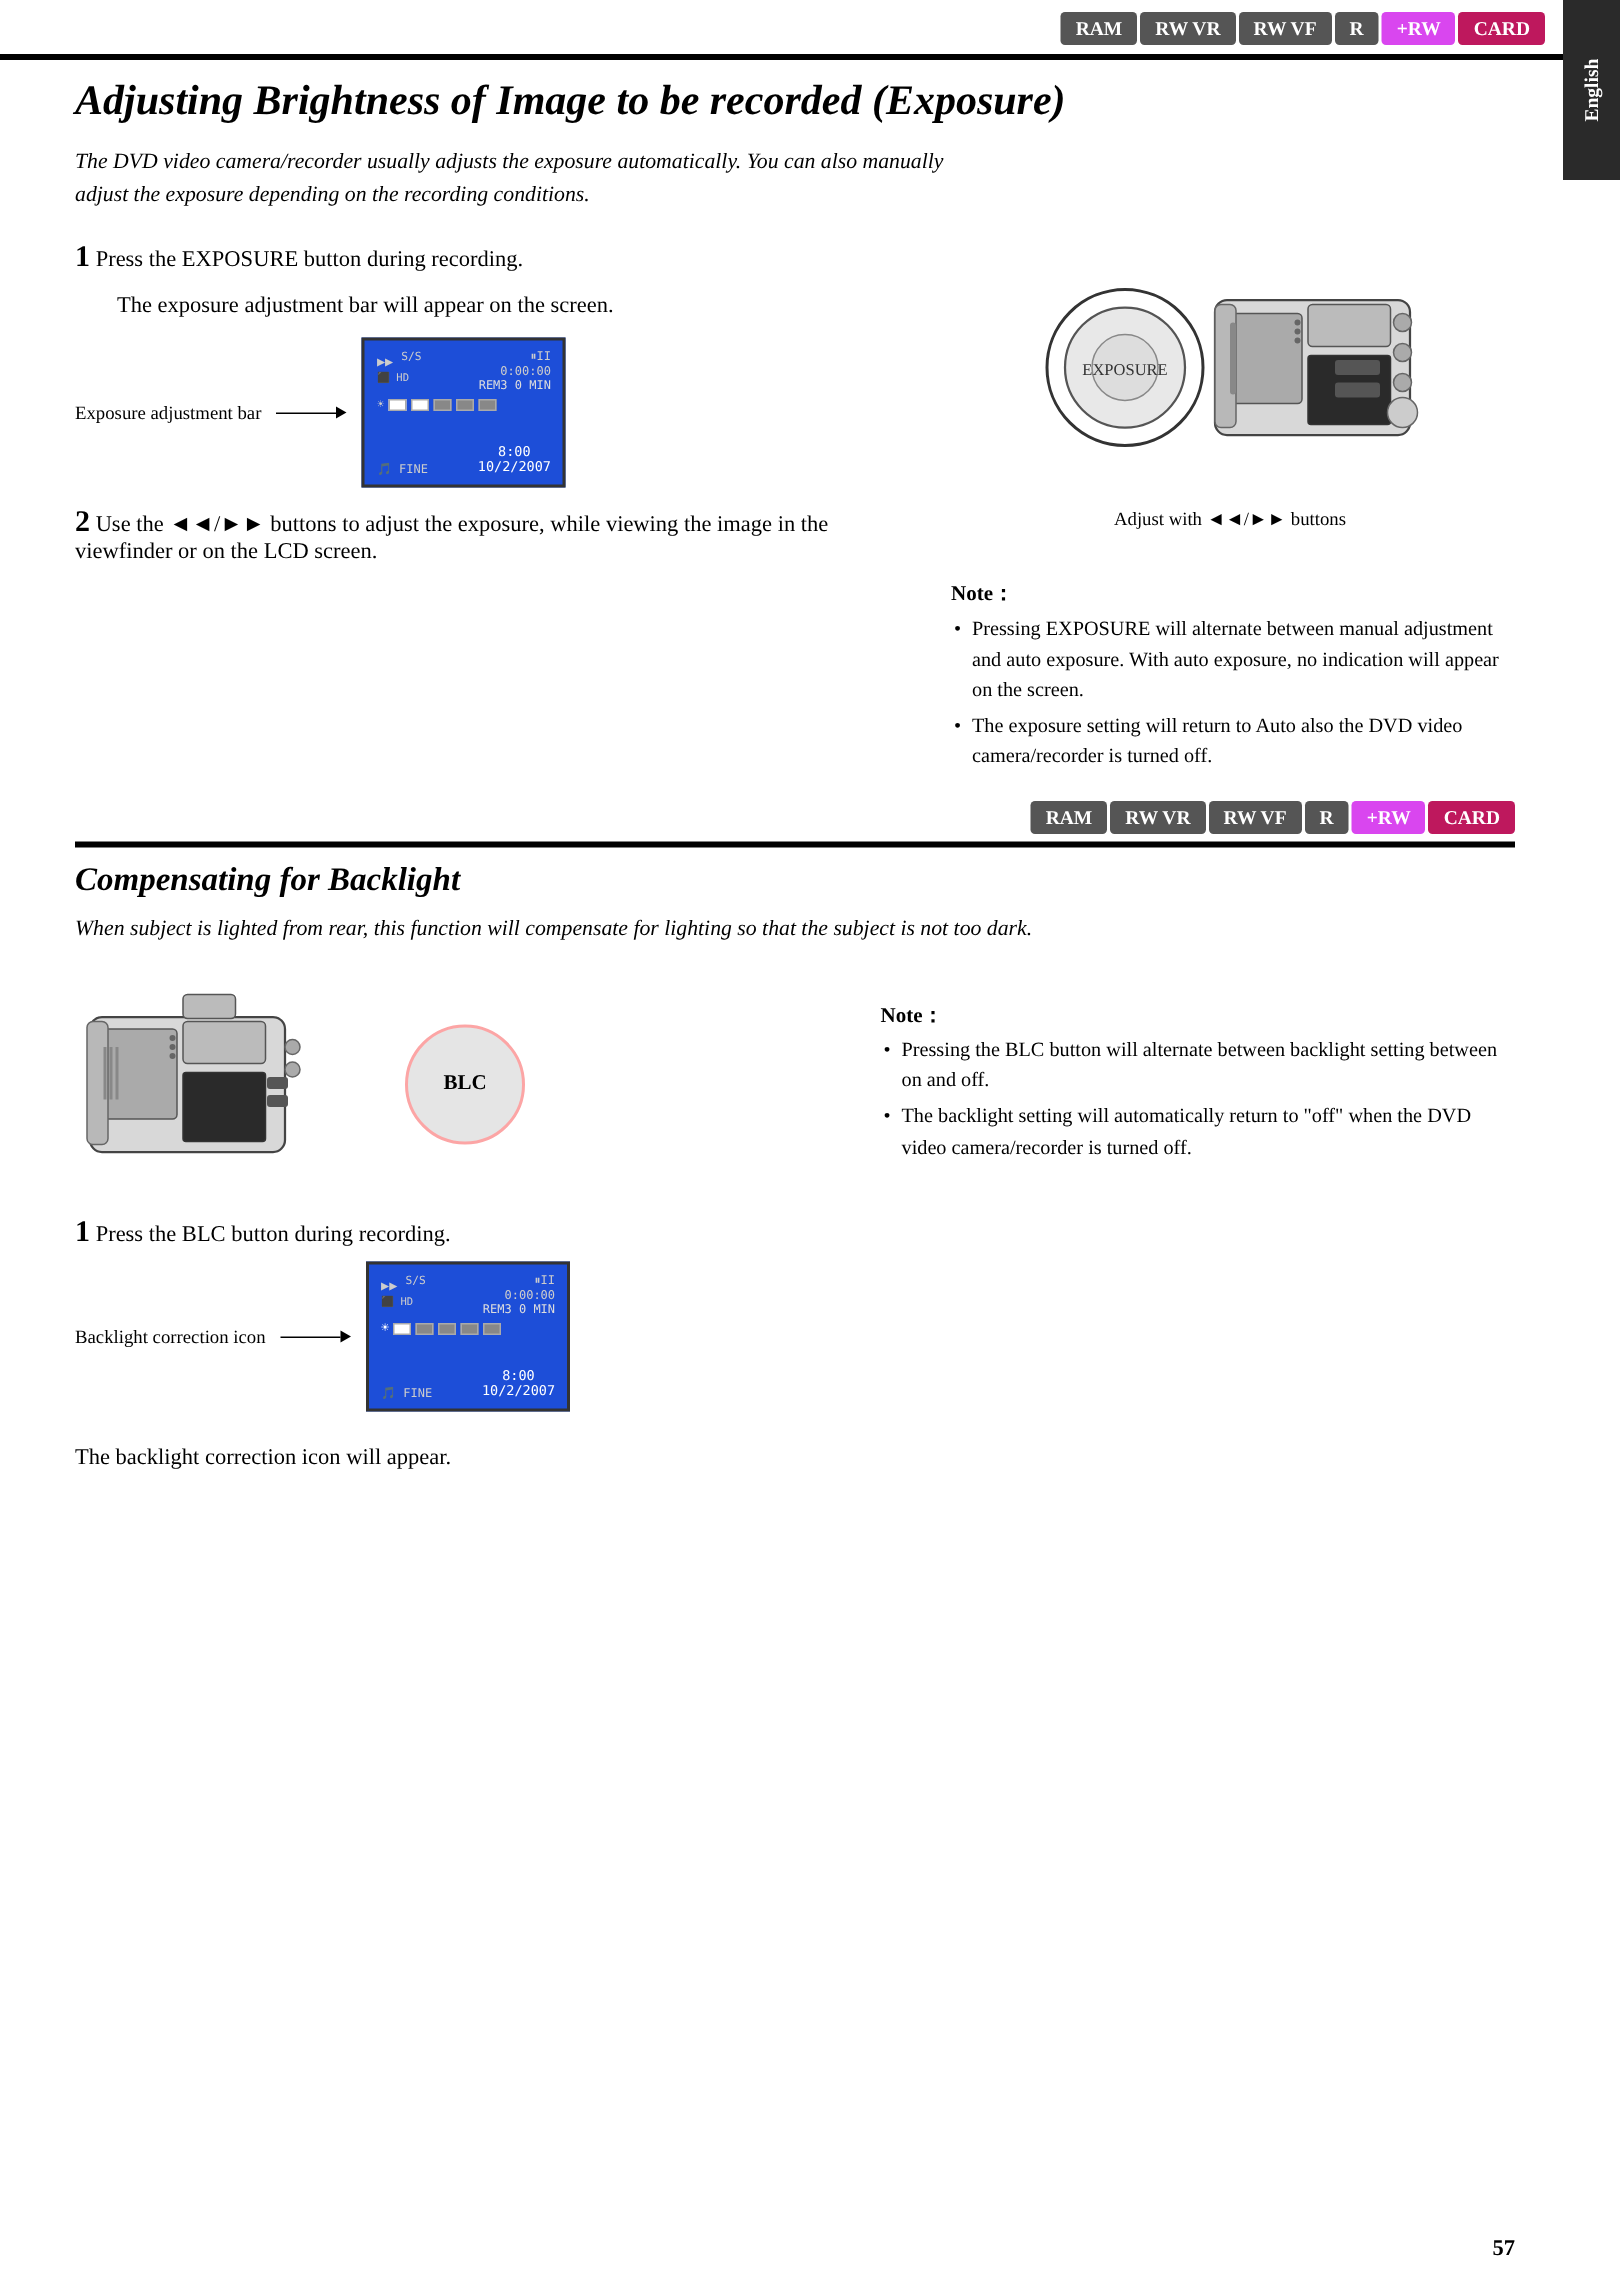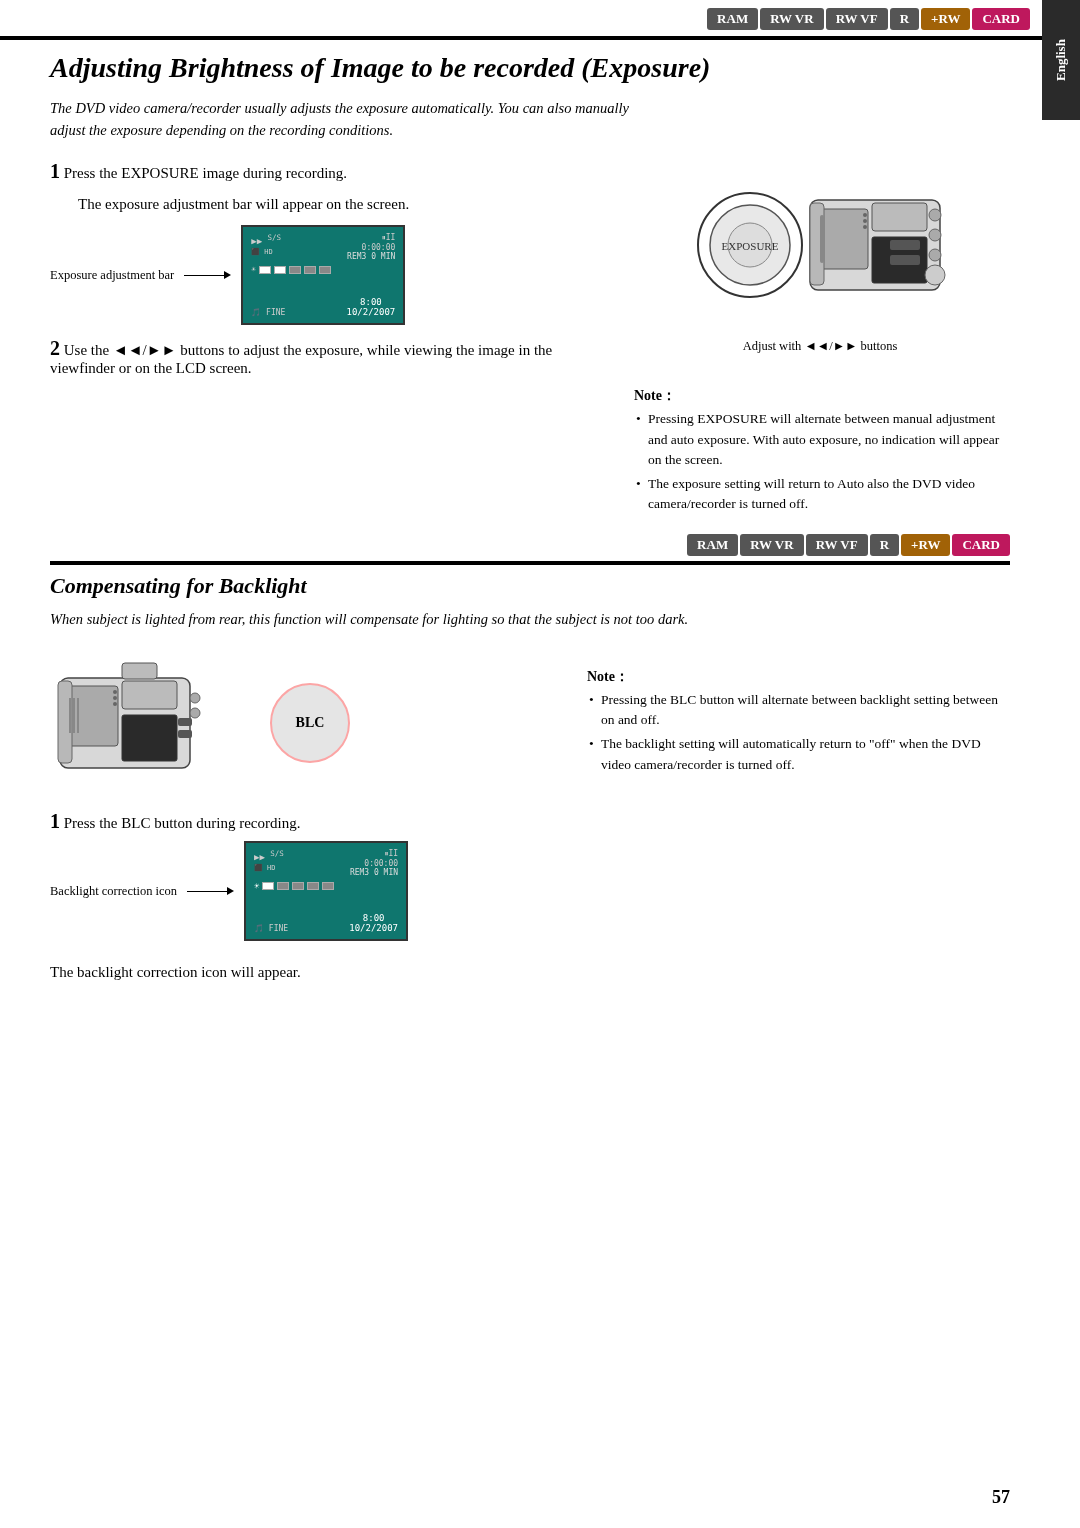--- a/index.html
+++ b/index.html
@@ -26,21 +26,21 @@
       padding: 3px 10px;
       font-size: 13px;
       font-weight: bold;
       border-radius: 3px;
       color: #fff;
     }
     .media-tag.ram { background: #555; }
     .media-tag.rwvr { background: #555; }
     .media-tag.rwvf { background: #555; }
     .media-tag.r { background: #555; }
-    .media-tag.plusrw { background: #a16207; }
+    .media-tag.plusrw { background: #d946ef; }
     .media-tag.card { background: #be185d; }
 
     
     .english-tab {
       position: absolute;
       top: 0;
       right: 0;
       width: 38px;
       background: #2a2a2a;
       color: #fff;
@@ -89,24 +89,24 @@
     .intro-text {
       font-style: italic;
       font-size: 14.5px;
       margin-bottom: 18px;
       line-height: 1.5;
       max-width: 600px;
     }
 
     
     .lcd-screen {
-      background: #0f766e;
+      background: #1d4ed8;
       border: 2px solid #333;
       padding: 6px 8px;
-      width: 164px;
+      width: 136px;
       height: 100px;
       font-family: monospace;
       color: #fff;
       font-size: 10px;
       position: relative;
     }
 
     .lcd-top-row {
       display: flex;
       justify-content: space-between;
@@ -204,21 +204,21 @@
       font-size: 12.5px;
       text-align: center;
       margin-top: 4px;
     }
 
     
     .page-number {
       position: absolute;
       bottom: 20px;
       right: 70px;
-      font-size: 18px;
+      font-size: 15px;
       font-weight: bold;
     }
 
     .step-inline {
       display: inline;
       font-size: 20px;
       font-weight: bold;
     }
 
     .step-text-block {
@@ -330,21 +330,21 @@
 
   <h1 class="section-title">Adjusting Brightness of Image to be recorded (Exposure)</h1>
 
   <p class="intro-text">The DVD video camera/recorder usually adjusts the exposure automatically. You can also manually adjust the exposure depending on the recording conditions.</p>
 
   <div class="exposure-two-col">
     <div class="exposure-left">
 
       <div class="step-text-block">
         <span class="step-inline">1</span>
-        <span style="font-size:15px;"> Press the EXPOSURE image during recording.</span>
+        <span style="font-size:15px;"> Press the EXPOSURE button during recording.</span>
       </div>
 
       <p class="sub-text">The exposure adjustment bar will appear on the screen.</p>
 
       <div style="display:flex; align-items:center; gap:10px; margin-left: 0; margin-bottom: 12px;">
         <span style="font-size:12.5px; white-space:nowrap;">Exposure adjustment bar</span>
         <div class="arrow-connector">
           <div class="arrow-connector-line"></div>
           <div class="arrow-connector-head"></div>
         </div>

